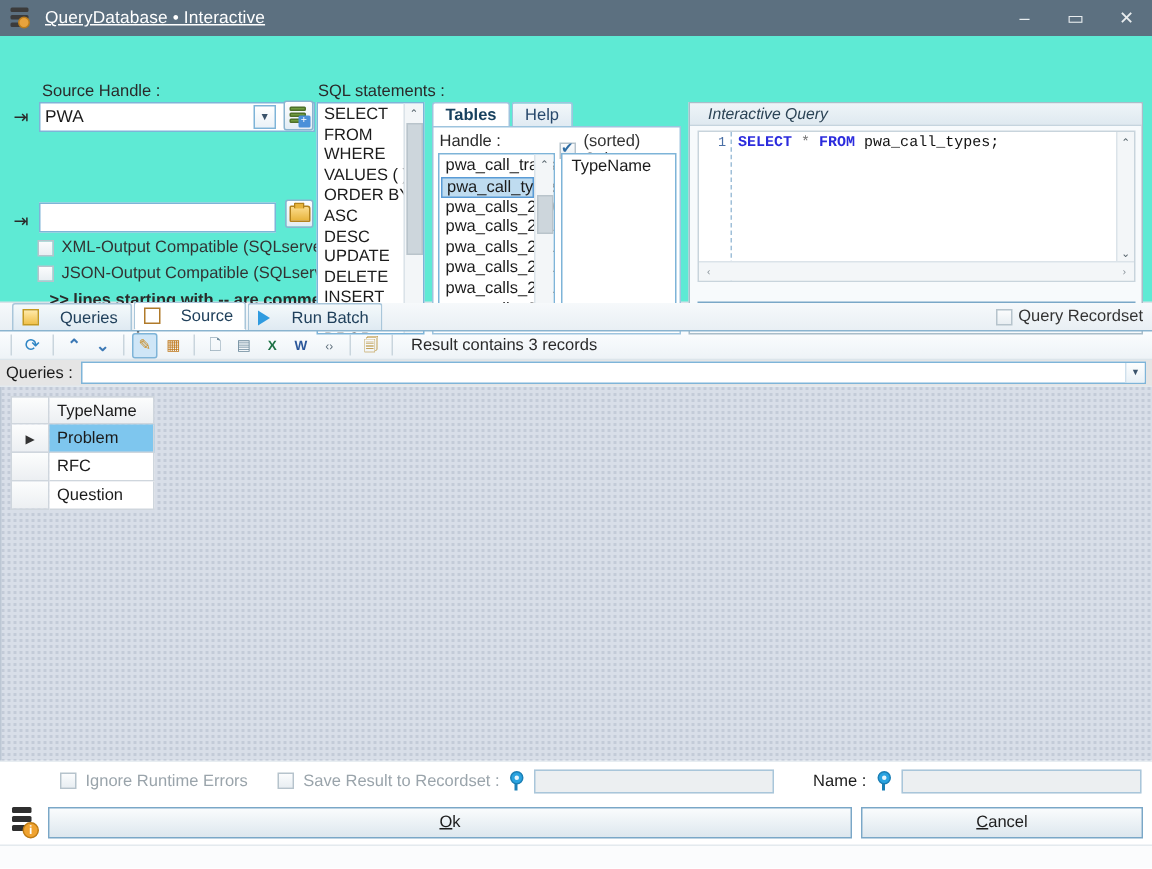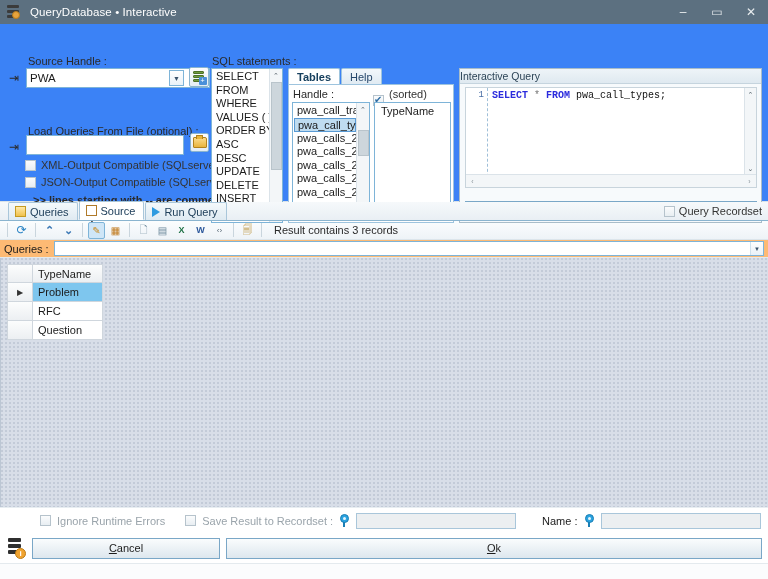--- a/index.html
+++ b/index.html
@@ -30,34 +30,34 @@
     width: 16px; height: 16px;
     margin-left: 7px; margin-right: 7px;
     position: relative; flex: none;
   }
   .ti-stack { position:absolute; left:0; top:1px; width:12px; height:13px; }
   .ti-bar { position:absolute; left:0; width:12px; height:3px; background:#3b3b3b; border-radius:1px; }
   .ti-badge {
     position:absolute; left:5px; top:7px; width:8px; height:8px;
     background:#e8a33d; border:1px solid #b97c1c; border-radius:50%;
   }
-  .title-text { font-size: 11.5px; letter-spacing: .1px; }
+  .title-text { font-size: 11.5px; letter-spacing: .1px; text-decoration: underline; }
   .win-btns { margin-left:auto; display:flex; height:24px; }
   .win-btn {
     width: 34px; height: 24px;
     display:flex; align-items:center; justify-content:center;
     font-size: 12px; color:#e9edef;
   }
 
   
   .top-pane {
     position: relative;
     height: 178px;
     flex: none;
-    background: #3b82f6;
+    background: #5eead4;
     border-bottom: 1px solid #d9e2e8;
   }
 
   .lbl { font-size: 11px; color: #2a2a2a; }
   .lbl-strong { font-weight: bold; }
 
   
   .in-arrow {
     position: absolute; width: 14px; height: 14px;
     color: #2a2a2a; font-size: 12px; line-height: 14px;
@@ -151,21 +151,21 @@
 
   
   .group {
     position:absolute;
     border:1px solid #a9bdc9;
     background:#f7fafc;
   }
   .group-header {
     height:15px; background:linear-gradient(#eef4f8,#dfe9f0);
     border-bottom:1px solid #c5d4de;
-    font-size:10.5px; color:#2c4456; padding:0 0; line-height:15px;
+    font-size:10.5px; color:#2c4456; padding:0 12px; line-height:15px;font-style:italic;
   }
   .editor {
     position:absolute; background:#ffffff; border:1px solid #c8d4dc;
     overflow:hidden;
   }
   .ed-gutter {
     position:absolute; left:0; top:0; bottom:0; width:22px;
     border-right:1px dashed #9fbfd8;
     font-family:"Liberation Mono", monospace; font-size:9px;
     color:#4a6fa5; text-align:right; padding-right:3px; padding-top:2px;
@@ -188,21 +188,21 @@
 
   
   .tabrow {
     height: 19px; flex:none; position:relative;
     background:linear-gradient(#f6f9fb,#e9eff4);
     border-bottom:1px solid #8ab4cf;
     display:flex; align-items:flex-end;
   }
   .mtab {
     height:18px; padding:0 8px 0 6px; margin-right:1px;
-    display:flex;align-items:center;gap:4px;
+    display:flex;align-items:center;gap:14px;
     font-size:11px; color:#21415c;
     border:1px solid #a9c6da; border-bottom:none;
     background:linear-gradient(#f4f9fb,#dfeaf2);
     border-radius:2px 2px 0 0;
   }
   .mtab.active { background:#ffffff; height:19px; border-bottom:1px solid #ffffff; }
   .qrs {
     position:absolute; right:6px; top:3px;
     display:flex; align-items:center; gap:4px; font-size:11px; color:#333;
   }
@@ -217,21 +217,21 @@
   .tb-sep { width:1px; height:14px; background:#c9d5dd; margin:0 3px; }
   .tb-btn {
     width:17px;height:17px;display:flex;align-items:center;justify-content:center;
     border:1px solid transparent; border-radius:2px;
   }
   .tb-btn.on { background:#cfe6f7; border-color:#7eb4d8; }
   .tb-status { margin-left:7px; font-size:11px; color:#2a2a2a; }
 
   
   .qrow {
-    height:18px; flex:none; background:#fdba74;
+    height:18px; flex:none; background:#e5e5e5;
     display:flex; align-items:center; padding:0 4px; gap:5px;
     border-bottom:1px solid #e3eaef;
   }
   .qrow .qlabel { font-size:11px; }
   .qfield {
     flex:1; height:15px; border:1px solid #7eb4d8; background:#fff;
     position:relative;
   }
   .qfield .drop {
     position:absolute; right:0; top:0; width:13px; height:13px;
@@ -332,21 +332,20 @@
     <div class="combo-btn" style="left:169px;top:46px;">▼</div>
     <div class="sq-btn" style="left:189px;top:43px;width:20px;height:20px;">
       <span class="ic-db">
         <i style="top:0"></i>
           <i style="top:4px"></i>
           <i style="top:8px"></i>
         <span class="ic-plus">+</span>
       </span>
     </div>
 
-    <div class="lbl" style="position:absolute;left:28px;top:101px;">Load Queries From File (optional) :</div>
     <div class="in-arrow" style="left:9px;top:116px;">⇥</div>
     <div class="tbox empty" style="left:26px;top:111px;width:158px;">
       <span placeholder=""></span>
     </div>
     <div class="sq-btn" style="left:190px;top:109px;width:19px;height:19px;">
       <span class="ic-folder"></span>
     </div>
 
     <div class="cb-row" style="left:25px;top:135px;">
       <span class="cb"></span>
@@ -448,21 +447,21 @@
     <div class="mtab">
       <span style="width:11px;height:11px;background:linear-gradient(#ffe9a8,#f0c14b);border:1px solid #c49a22;display:inline-block;"></span>
       <span>Queries</span>
     </div>
     <div class="mtab active">
       <span style="width:11px;height:11px;background:#fff;border:1px solid #b07a2a;display:inline-block;"></span>
       <span>Source</span>
     </div>
     <div class="mtab">
       <span style="width:0;height:0;border-left:8px solid #2f9be0;border-top:5px solid transparent;border-bottom:5px solid transparent;display:inline-block;"></span>
-      <span>Run Query</span>
+      <span>Run Batch</span>
     </div>
     <div class="qrs">
       <span class="cb"></span>
       <span>Query Recordset</span>
     </div>
   </div>
 
   <div class="toolbar">
     <div class="tb-sep"></div>
     <div class="tb-btn">
@@ -562,22 +561,22 @@
     </div>
   </div>
 
   <div class="actionrow">
     <div class="status-icon">
       <div class="si-bar" style="top:1px"></div>
       <div class="si-bar" style="top:7px"></div>
       <div class="si-bar" style="top:13px"></div>
       <div class="si-badge">i</div>
     </div>
+    <div class="bigbtn" style="flex:0 0 536px;">
+      <span><span class="u">O</span><span>k</span></span>
+    </div>
     <div class="bigbtn" style="flex:1;">
       <span><span class="u">C</span><span>ancel</span></span>
     </div>
-    <div class="bigbtn" style="flex:0 0 536px;">
-      <span><span class="u">O</span><span>k</span></span>
-    </div>
   </div>
 
   <div class="footer"></div>
 </div>
 
 </body></html>

